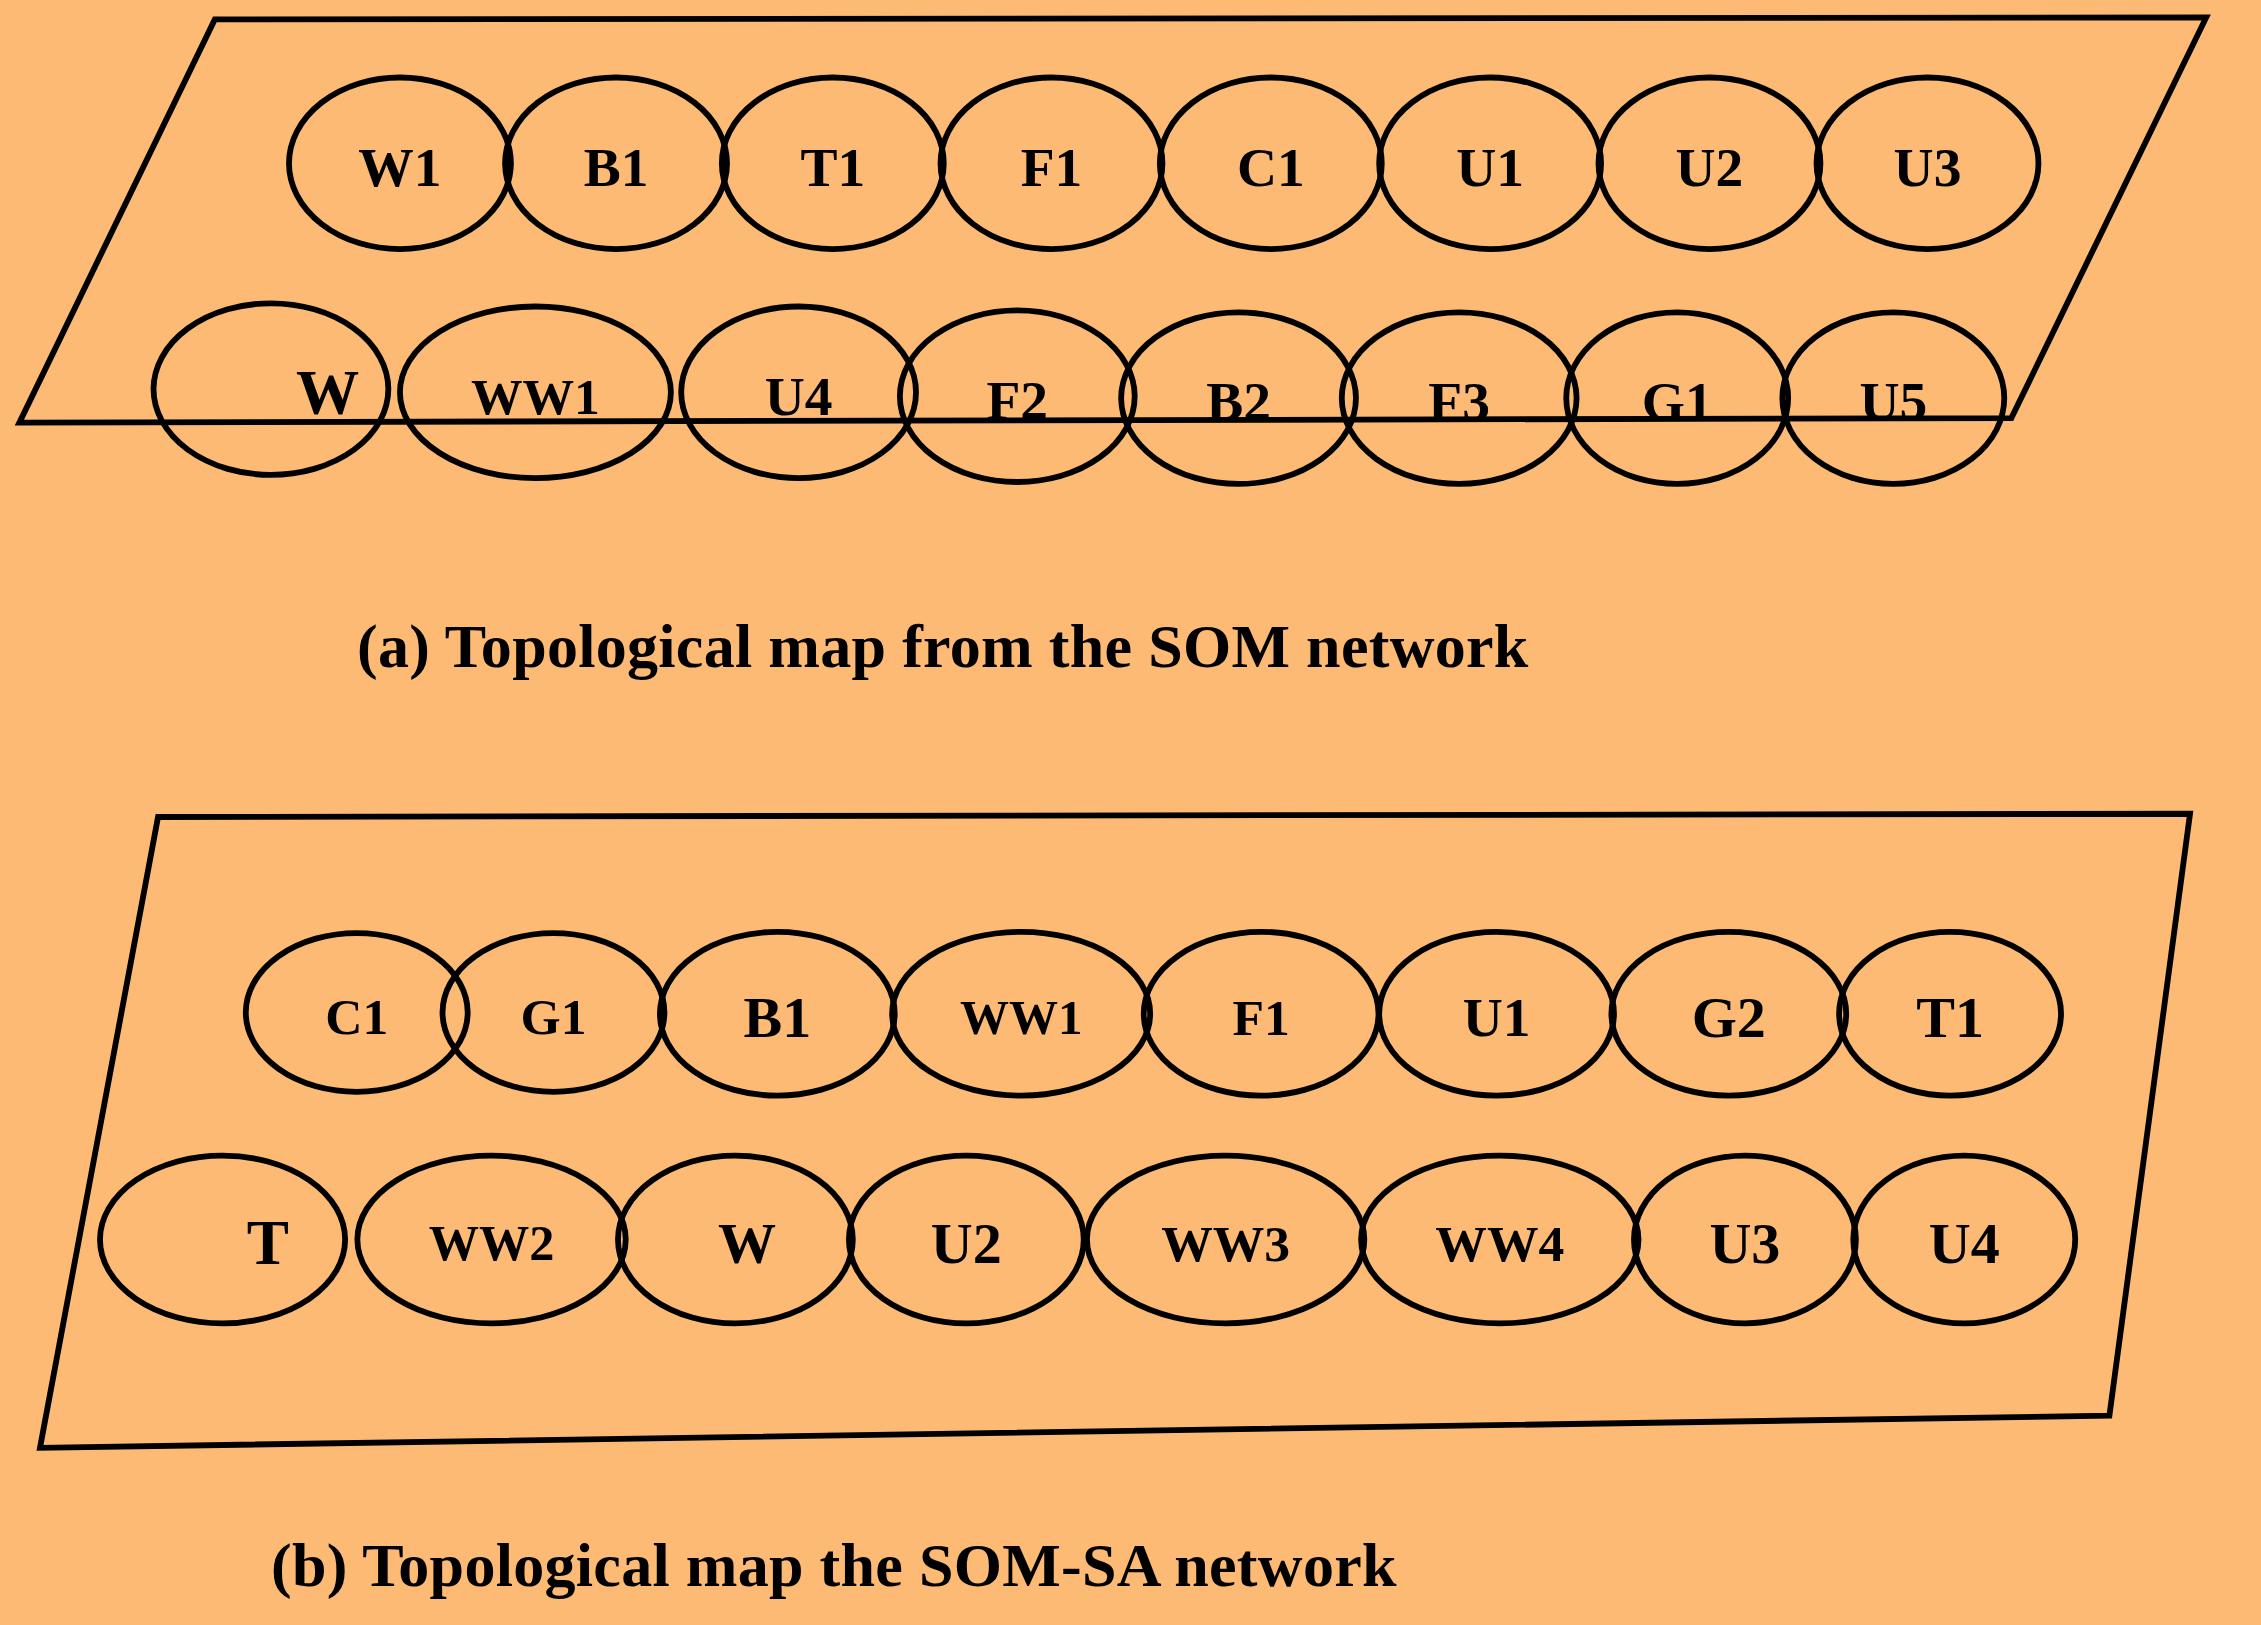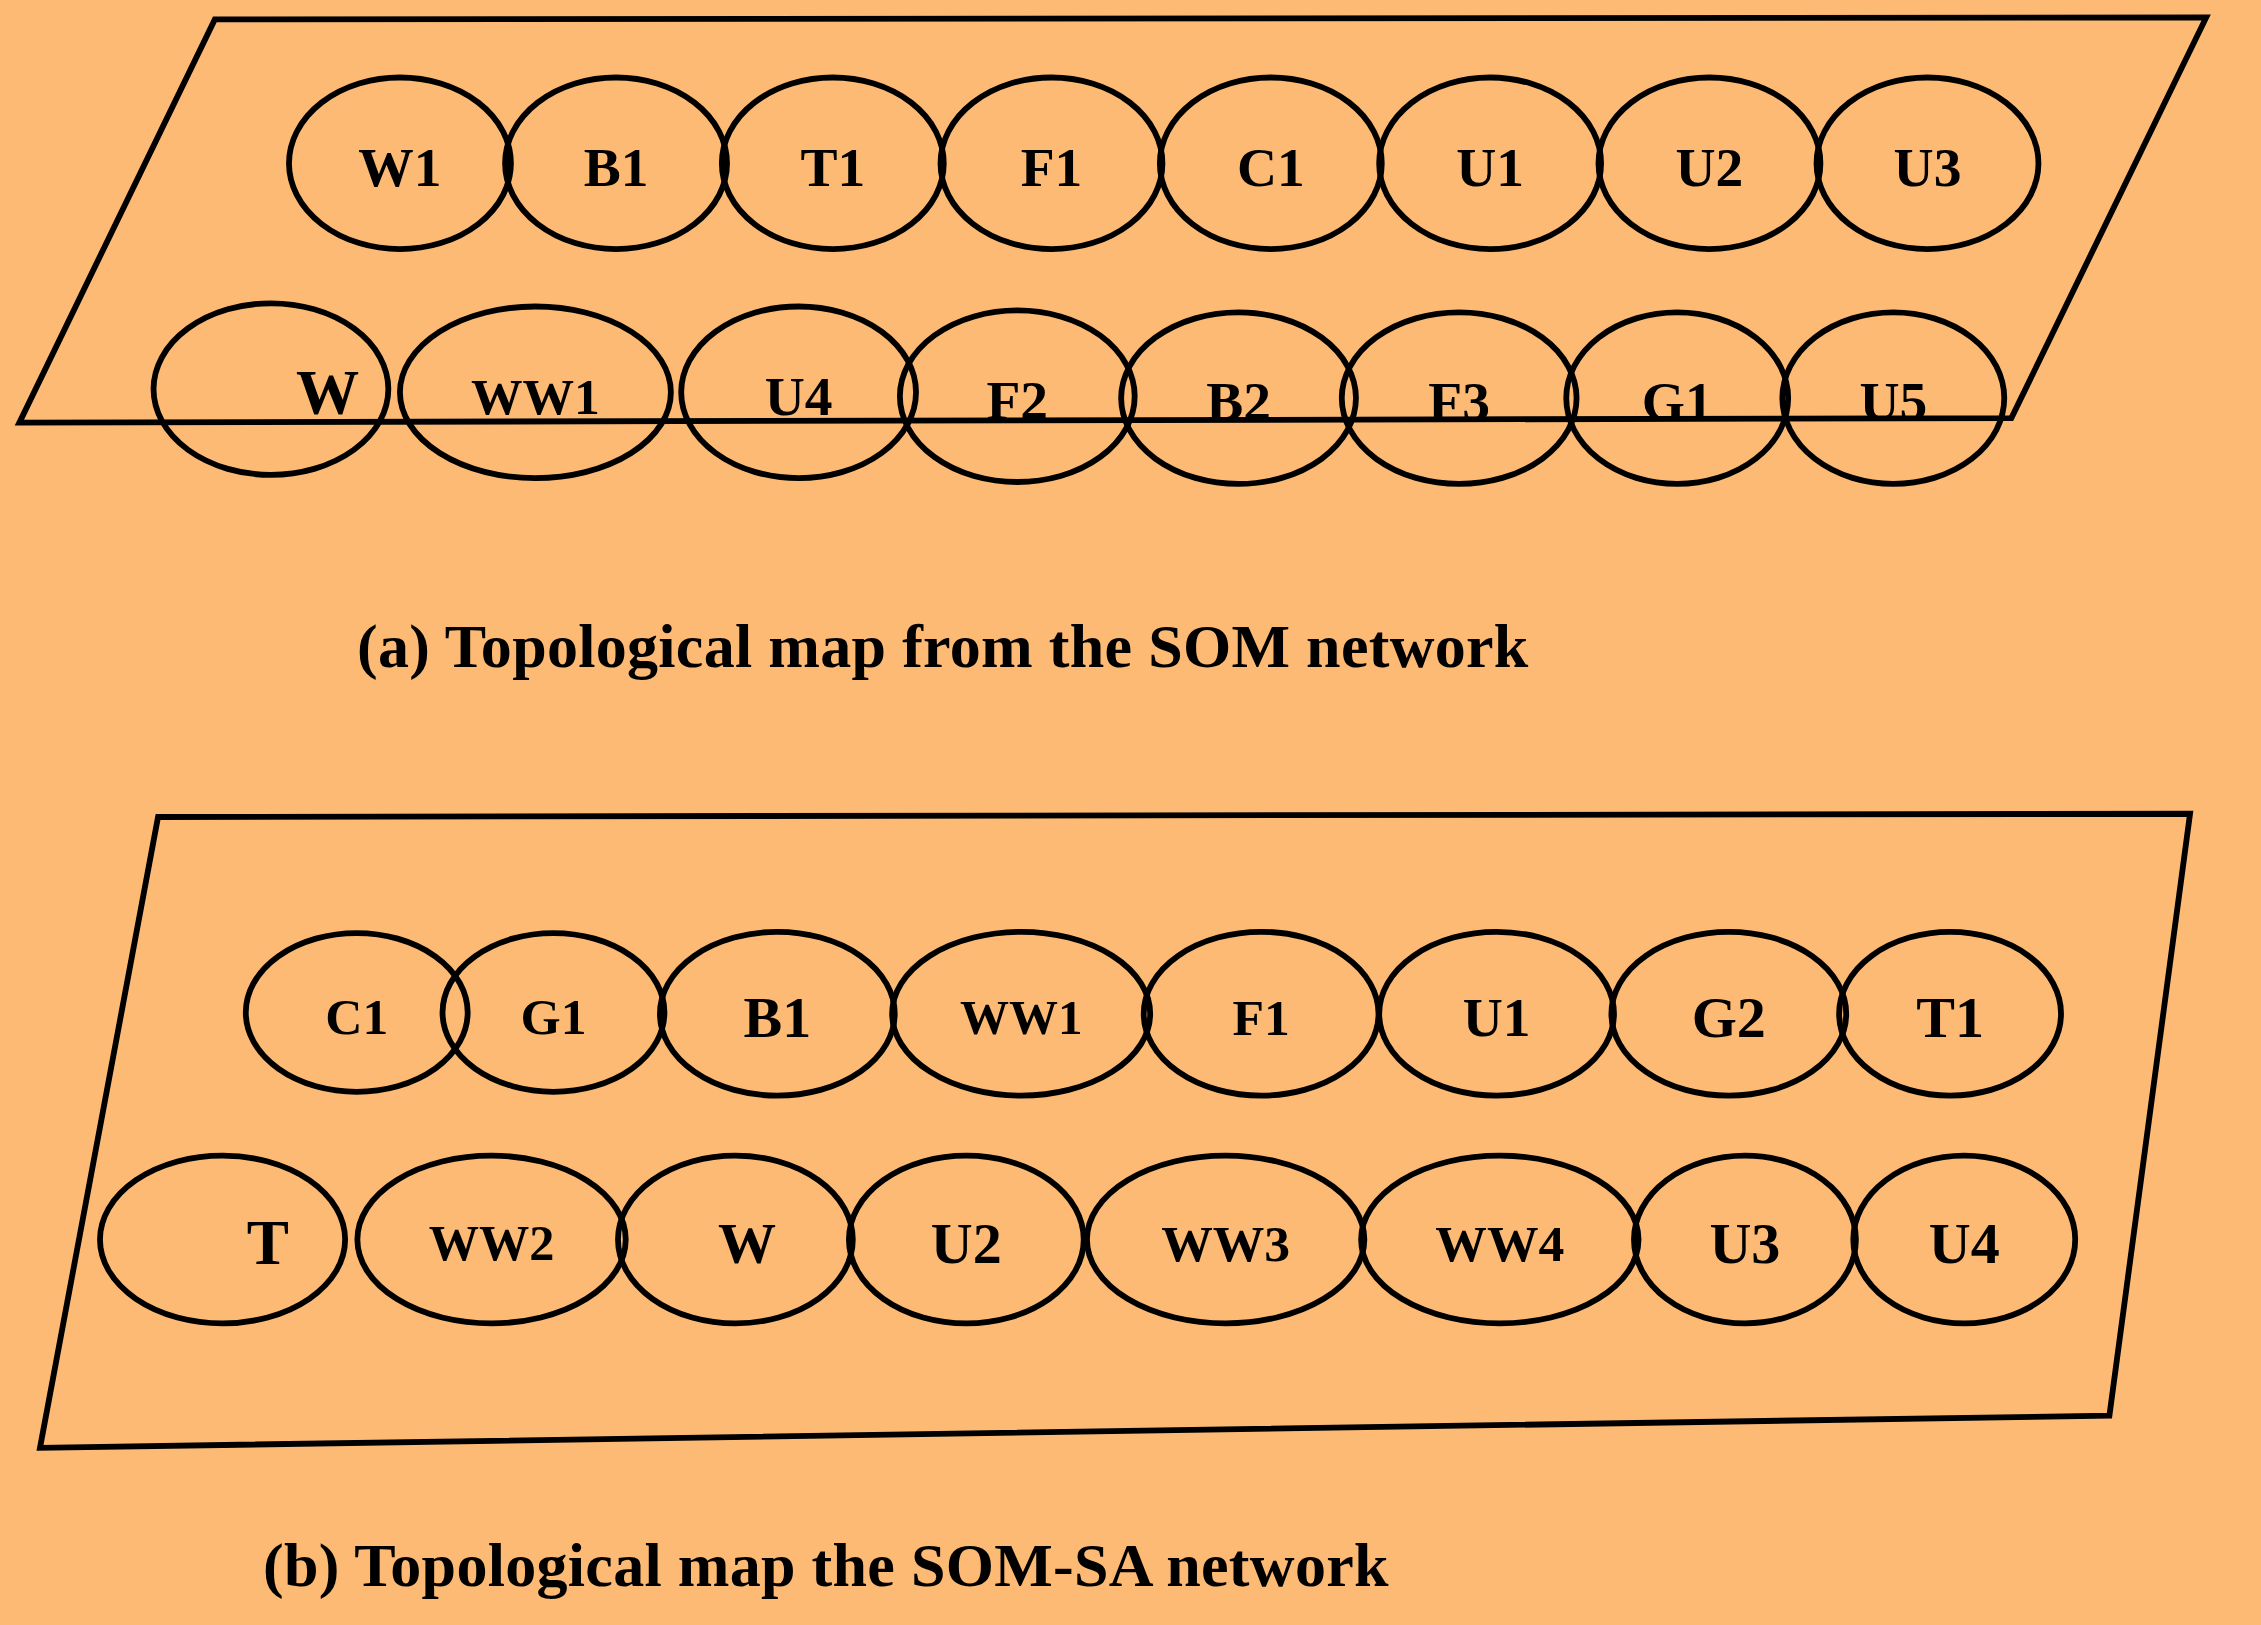--- a/index.html
+++ b/index.html
@@ -33,21 +33,21 @@
     white-space: nowrap;
     letter-spacing: 0.3px;
   }
   #caption-a {
     left: 357px;
     top: 579px;
     font-size: 62px;
     margin-top: 32px;
   }
   #caption-b {
-    left: 263px;
+    left: 271px;
     top: 1530px;
     font-size: 62px;
   }
   .node-text {
     font-family: "Liberation Serif", "DejaVu Serif", serif;
     font-weight: bold;
     fill: #000000;
     text-anchor: middle;
     dominant-baseline: central;
   }

